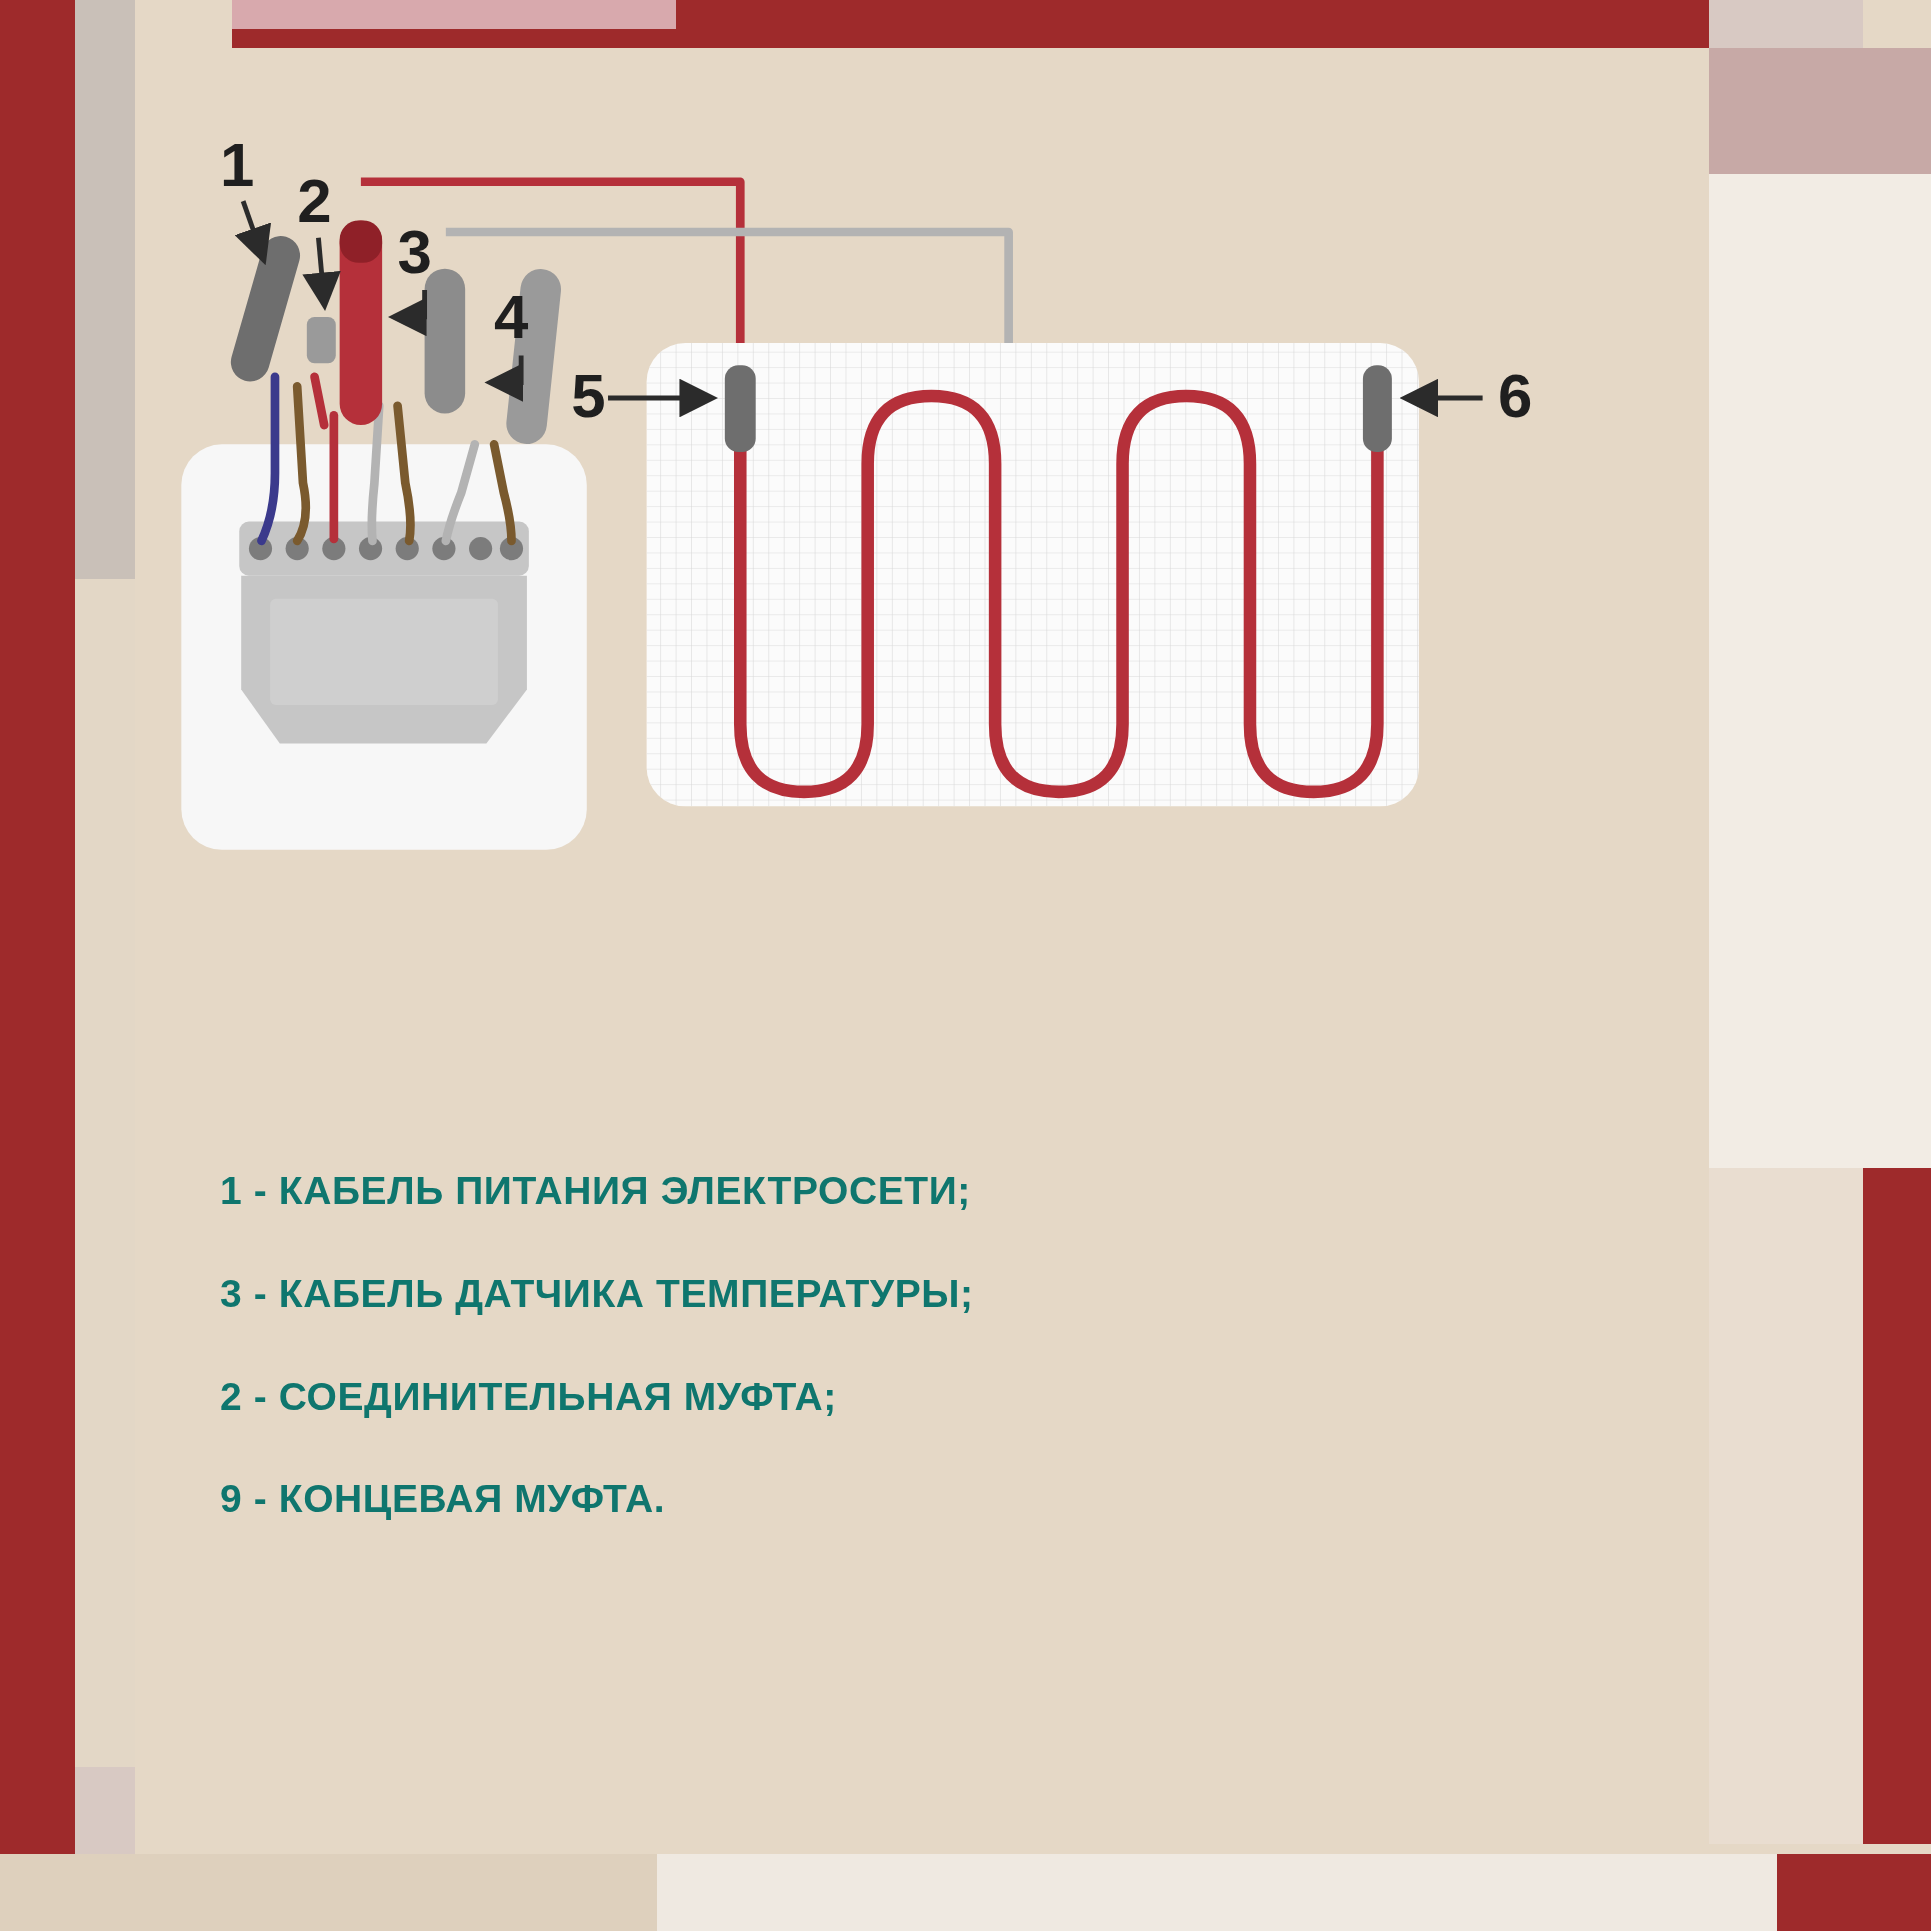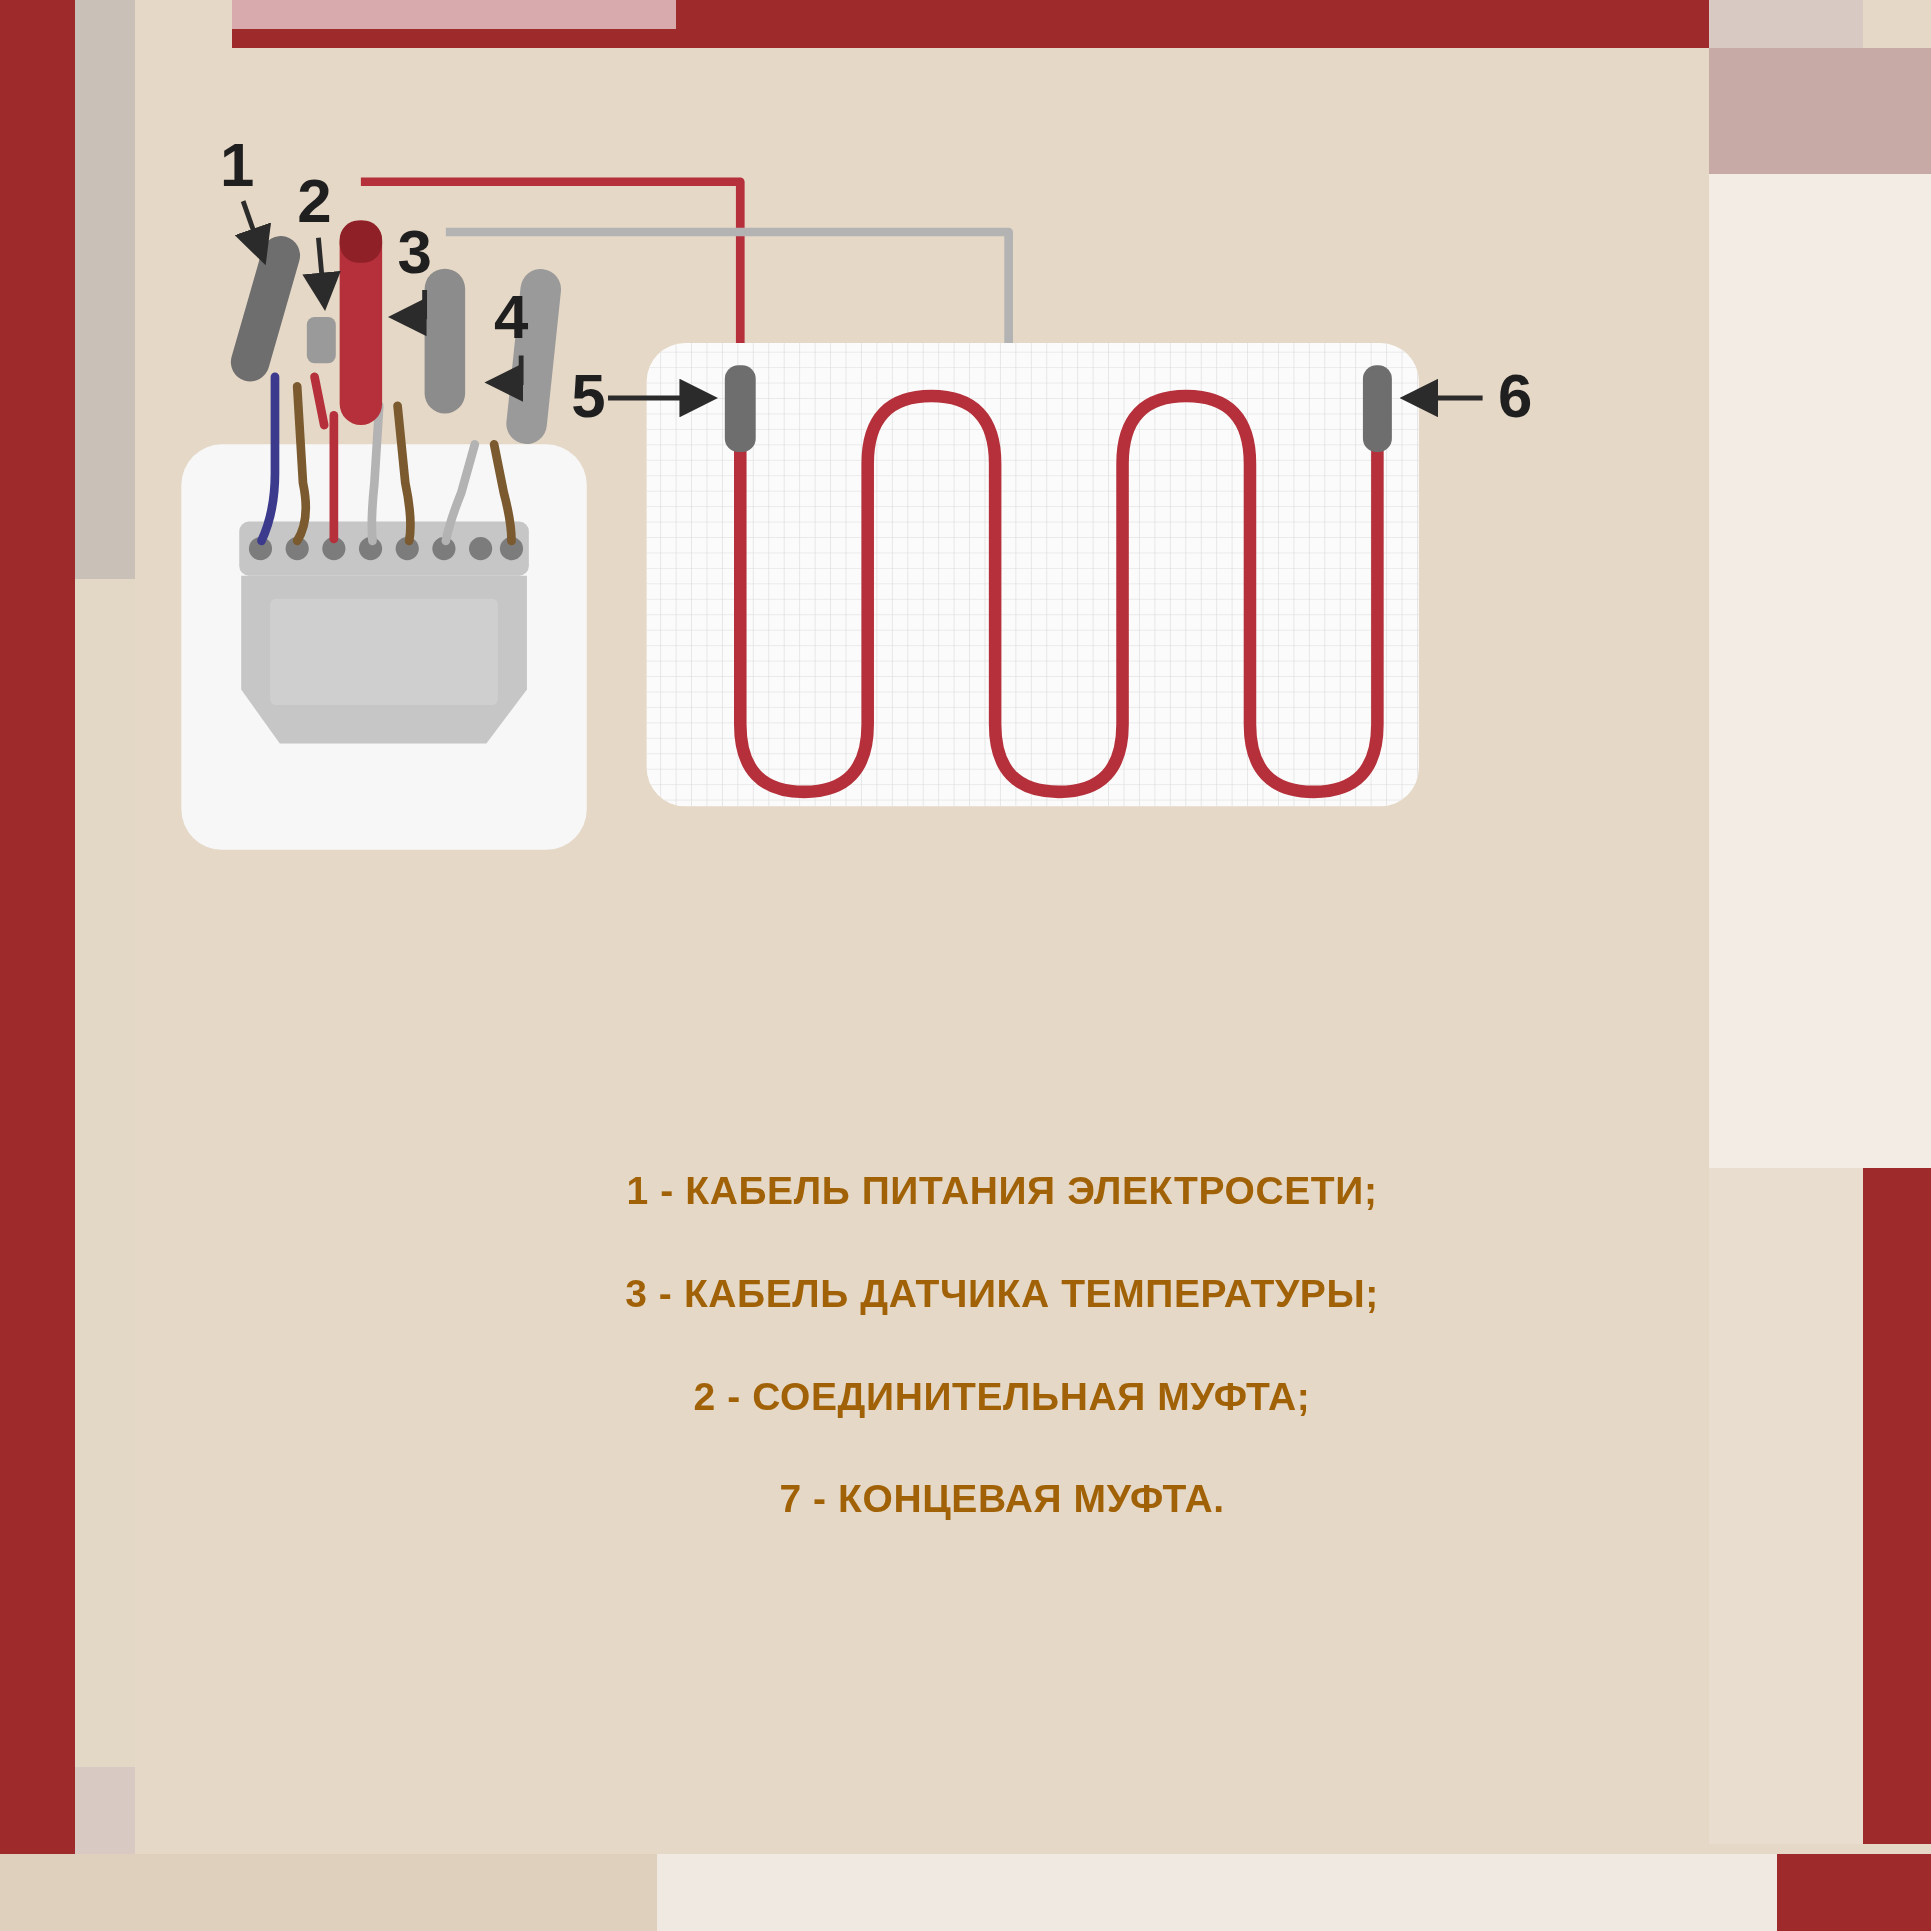--- a/index.html
+++ b/index.html
@@ -48,26 +48,25 @@
   
   #legend {
     position: absolute;
     left: 220px;
     top: 1168px;
     width: 1564px;
   }
   .legend-item {
     font-size: 39px;
     font-weight: bold;
-    color: #a16207;
+    color: #0f766e;
     letter-spacing: 0.6px;
     line-height: 1.2;
     margin-bottom: 56px;
     white-space: nowrap;
-    text-align: center;
   }
   .legend-item:last-child { margin-bottom: 0; }
 </style>
 </head>
 <body>
 
 <div id="page">
 
   <div class="bg-layer bg-main"></div>
   <div class="bg-layer bg-left-grey"></div>
@@ -204,17 +203,17 @@
         <path d="M490 352 L594 352"></path>
         <path d="M1396 352 L1320 352"></path>
       </g>
     </svg>
   </div>
 
   <div id="legend">
     <div class="legend-item">1 - КАБЕЛЬ ПИТАНИЯ ЭЛЕКТРОСЕТИ;</div>
     <div class="legend-item">3 - КАБЕЛЬ ДАТЧИКА ТЕМПЕРАТУРЫ;</div>
     <div class="legend-item">2 - СОЕДИНИТЕЛЬНАЯ МУФТА;</div>
-    <div class="legend-item">7 - КОНЦЕВАЯ МУФТА.</div>
+    <div class="legend-item">9 - КОНЦЕВАЯ МУФТА.</div>
   </div>
 
 </div>
 
 
 </body></html>

